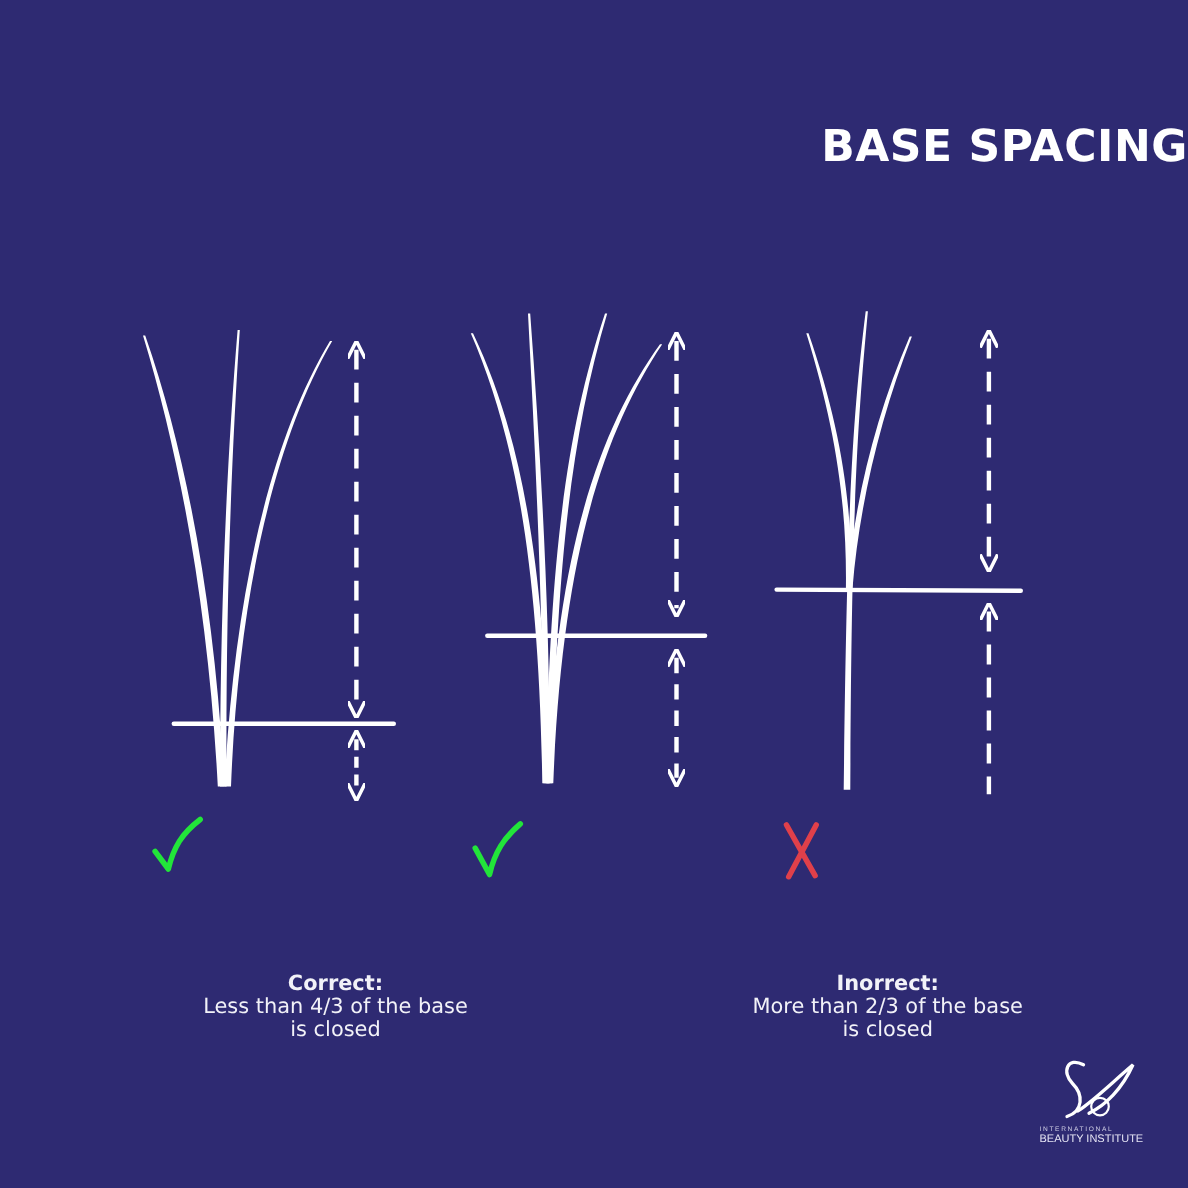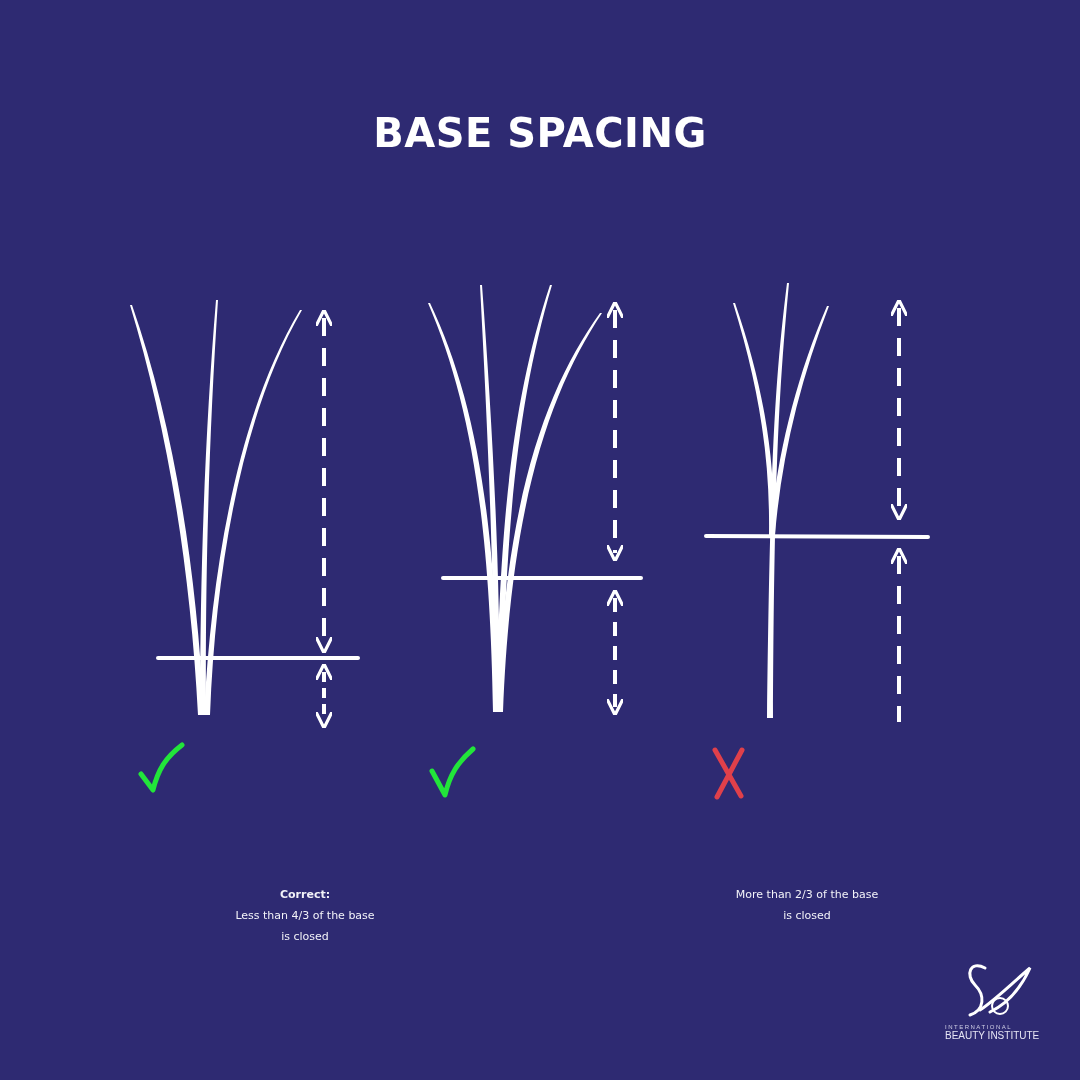--- a/index.html
+++ b/index.html
@@ -5,27 +5,27 @@
   html, body { margin: 0; padding: 0; }
   body {
     width: 1080px; height: 1080px; overflow: hidden;
     background: #2e2a72;
     font-family: "Liberation Sans", "DejaVu Sans", sans-serif;
     color: #ffffff;
     position: relative;
   }
   .title {
     position: absolute; left: 0; top: 110px; width: 1080px;
-    text-align: center; font-weight: 700; font-size: 40px; letter-spacing: 0.5px;
+    text-align: right; font-weight: 700; font-size: 40px; letter-spacing: 0.5px;
     font-family: "DejaVu Sans", sans-serif;
   }
   svg.diagram { position: absolute; left: 0; top: 0; }
   .caption {
     position: absolute; width: 300px; text-align: center;
-    font-size: 11px; line-height: 21px; color: #f2f2f8;
+    font-size: 19px; line-height: 21px; color: #f2f2f8;
     font-family: "DejaVu Sans", sans-serif;
   }
   .caption .head { font-weight: 700; display: block; }
   .caption-left { left: 155px; top: 884px; }
   .caption-right { left: 657px; top: 884px; }
   .logo { position: absolute; left: 945px; top: 950px; width: 110px; text-align: left; }
   .logo .line1 { font-size: 6px; letter-spacing: 1.5px; color: #d0cfe6; display: block; margin-top: 2px; }
   .logo .line2 { font-size: 10px; color: #e6e5f4; display: block; }
 </style>
 </head>
@@ -82,20 +82,21 @@
   </g>
 </svg>
 
 <div class="caption caption-left">
   <span class="head">Correct:</span>
   <span>Less than 4/3 of the base</span><br>
   <span>is closed</span>
 </div>
 
 <div class="caption caption-right">
+  <span class="head">Inorrect:</span>
   <span>More than 2/3 of the base</span><br>
   <span>is closed</span>
 </div>
 
 <div class="logo" style="top:1022px;">
   <span class="line1">INTERNATIONAL</span>
   <span class="line2">BEAUTY INSTITUTE</span>
 </div>
 
 </body></html>

